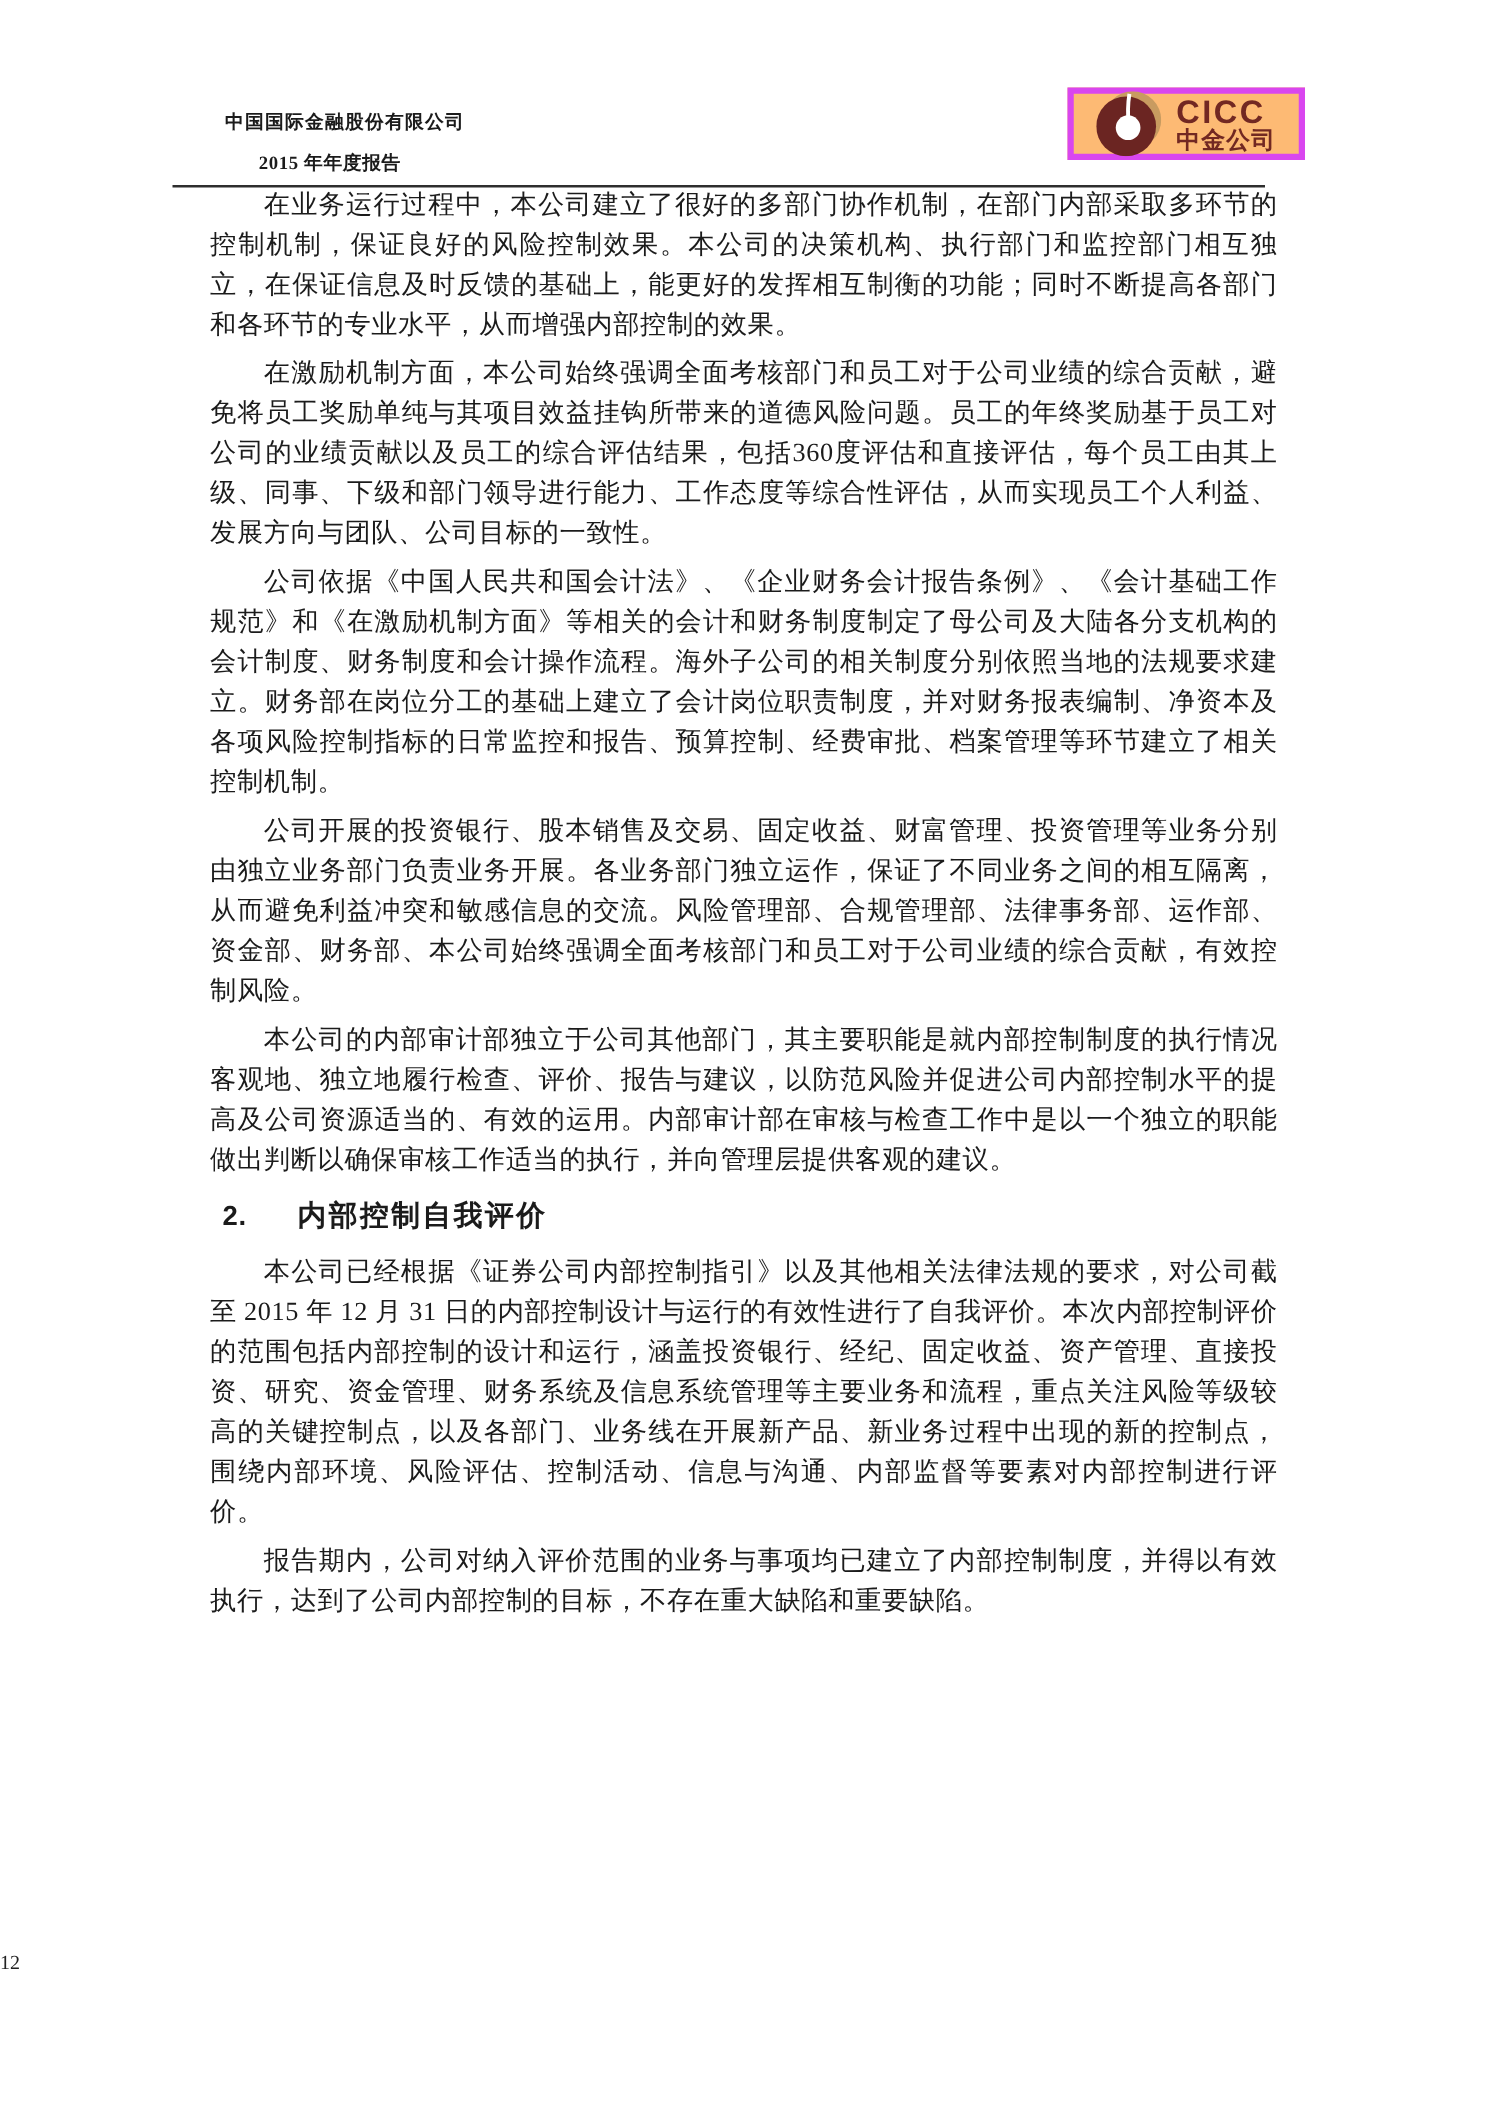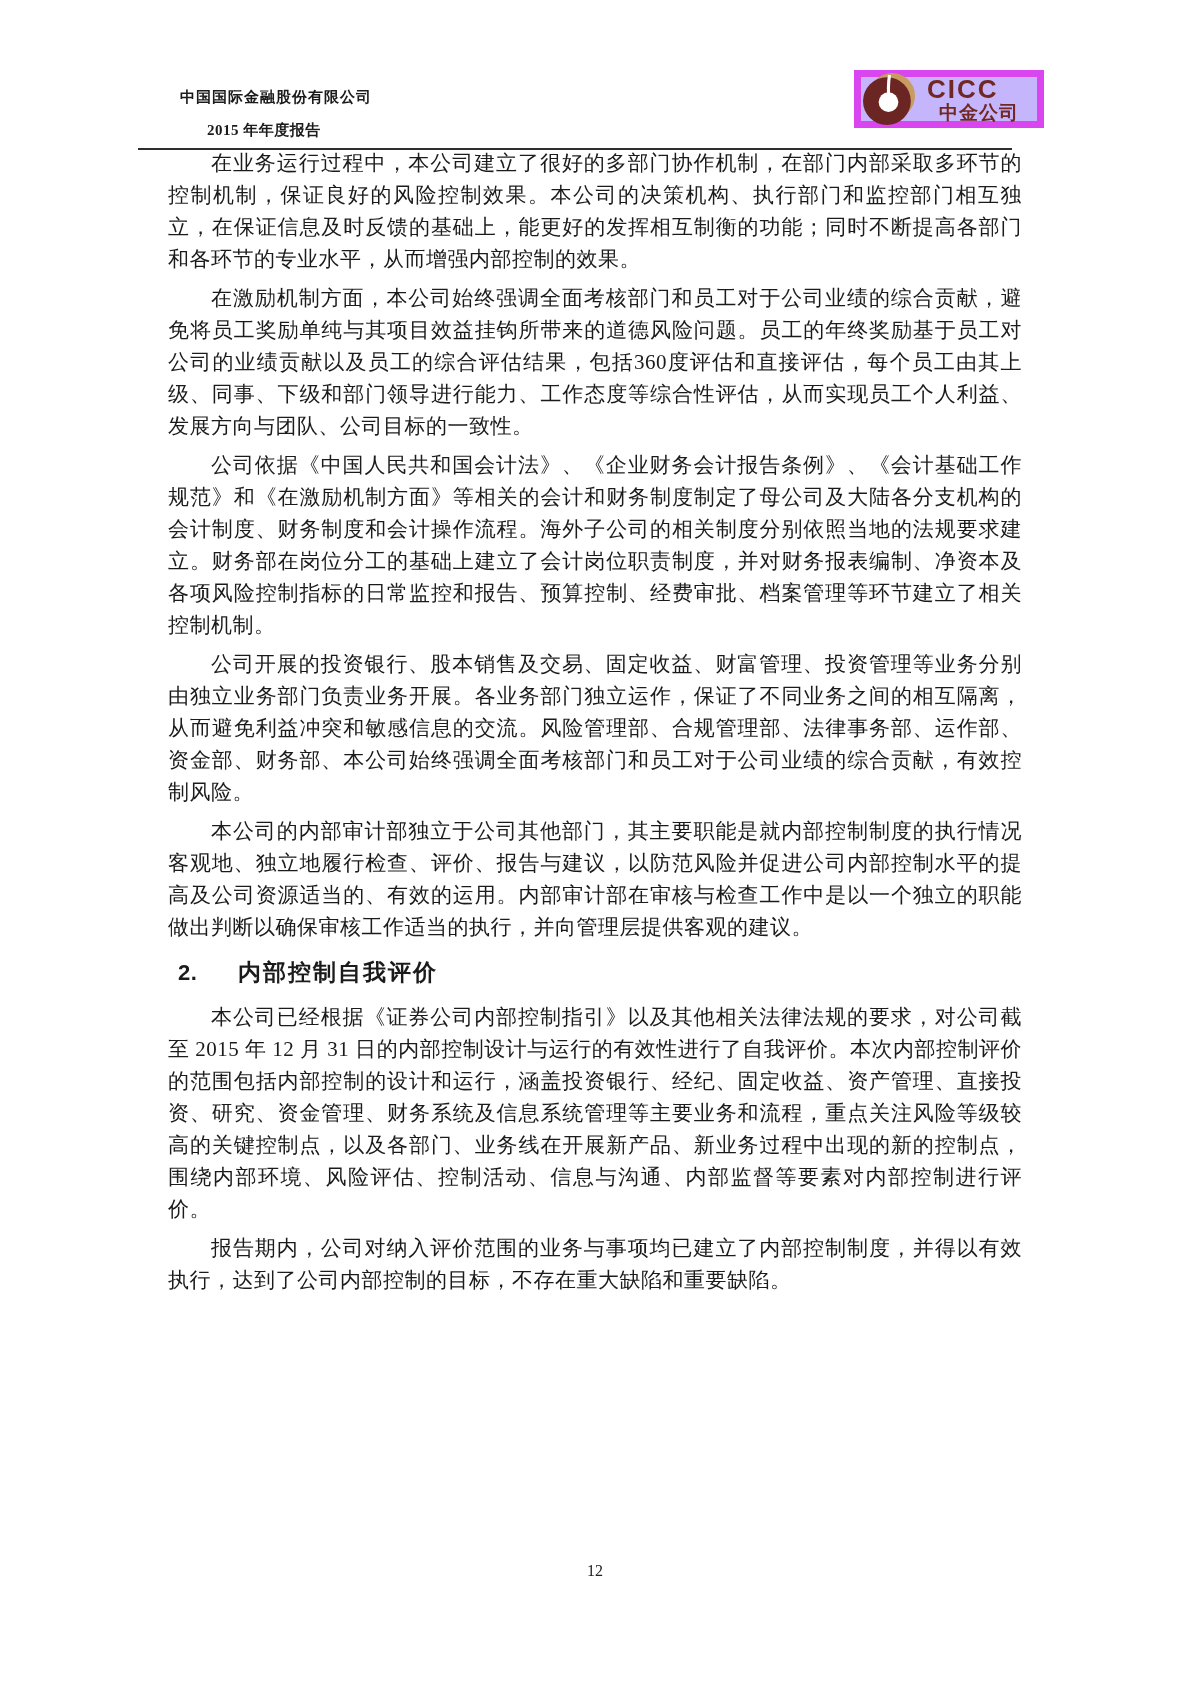--- a/index.html
+++ b/index.html
@@ -34,41 +34,40 @@
     width: 874px; height: 0;
     border-top: 2.5px solid #2e2e2e;
   }
   .logo {
     position: absolute;
     left: 854px; top: 70px;
     width: 190px; height: 58px;
     display: flex;
     align-items: center;
     gap: 12px;
-    border: 7px solid #d946ef;
+    border: 5px solid #d946ef;
     box-sizing: border-box;
-    padding-left: 2px;
-    background: #c4b5fd;
+    padding-left: 18px;
+    background: #fdba74;
   }
   .logo-text { line-height: 1; }
   .logo-en {
     font-family: "Liberation Sans", "DejaVu Sans", sans-serif;
     font-size: 26px;
     font-weight: bold;
     letter-spacing: 2px;
     color: #722822;
   }
   .logo-zh {
     font-family: "Liberation Sans", "DejaVu Sans", sans-serif;
     font-size: 19px;
     font-weight: bold;
     letter-spacing: 1px;
     color: #722822;
     margin-top: 1px;
-    margin-left: 12px;
   }
 
   
   .content {
     position: absolute;
     left: 168px; top: 147px;
     width: 854px;
     font-size: 21px;
     line-height: 32px;
     letter-spacing: 0.5px;
@@ -92,21 +91,20 @@
     font-family: "Liberation Sans", "DejaVu Sans", sans-serif;
     font-size: 22px;
   }
   .section-title { letter-spacing: 2px; }
 
   
   .footer {
     position: absolute;
     left: 0; top: 1562px;
     width: 1190px;
-    text-align: center;
     font-size: 16px;
     color: #222;
   }
 </style>
 </head>
 <body>
 
 <div class="page">
 
   <div class="company-name">中国国际金融股份有限公司</div>

